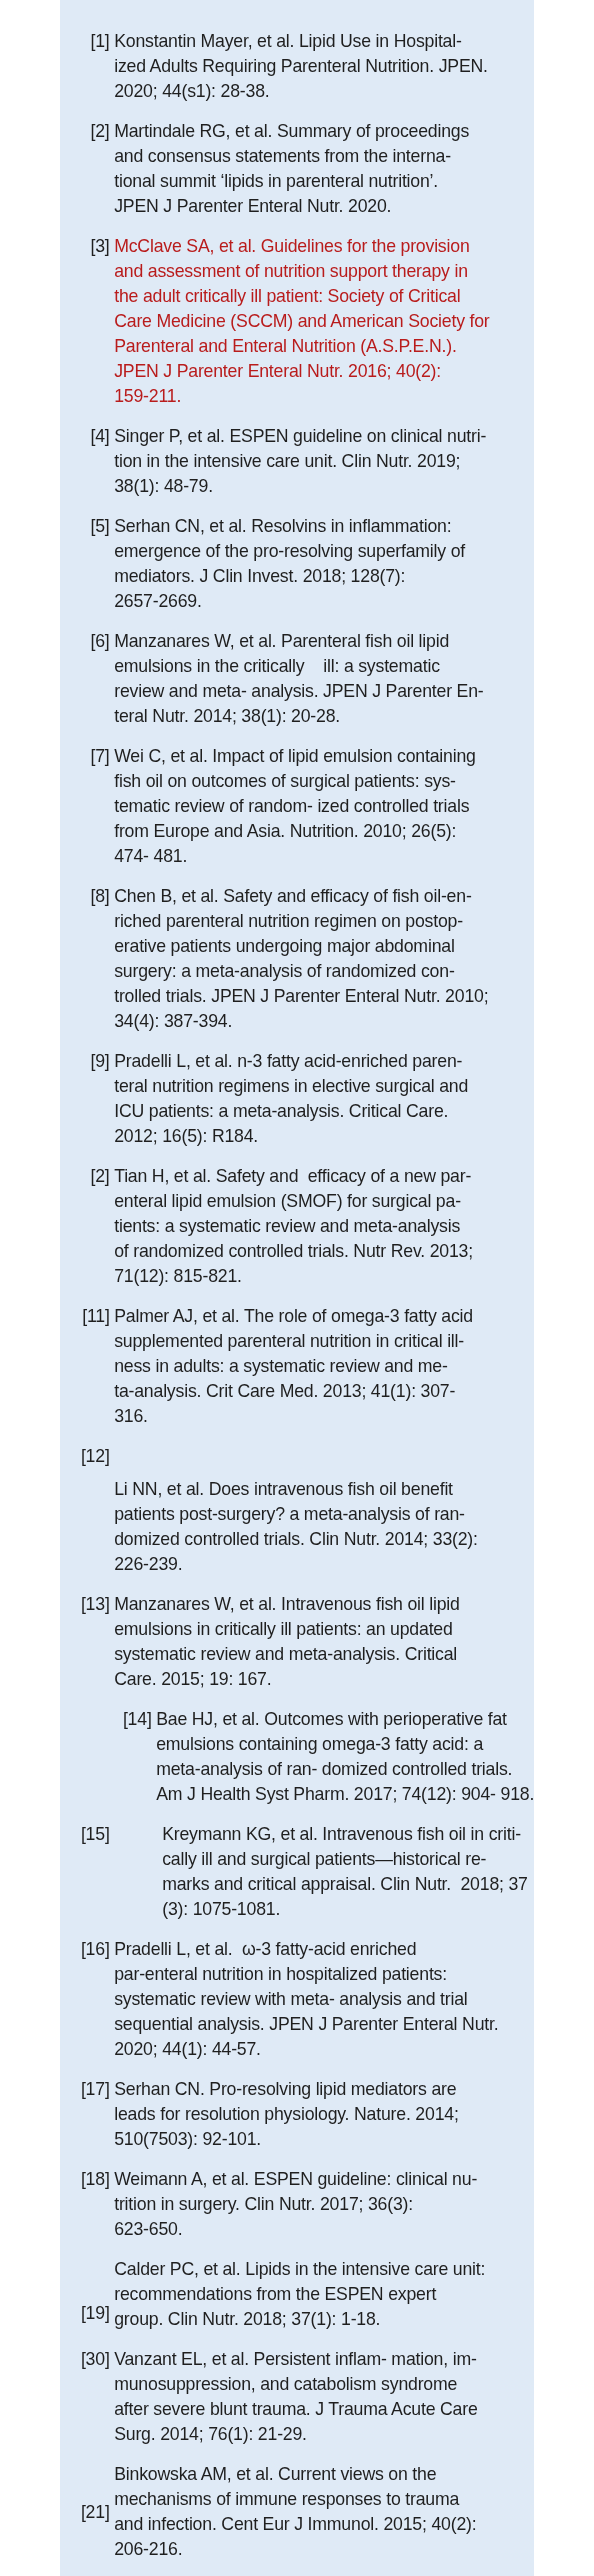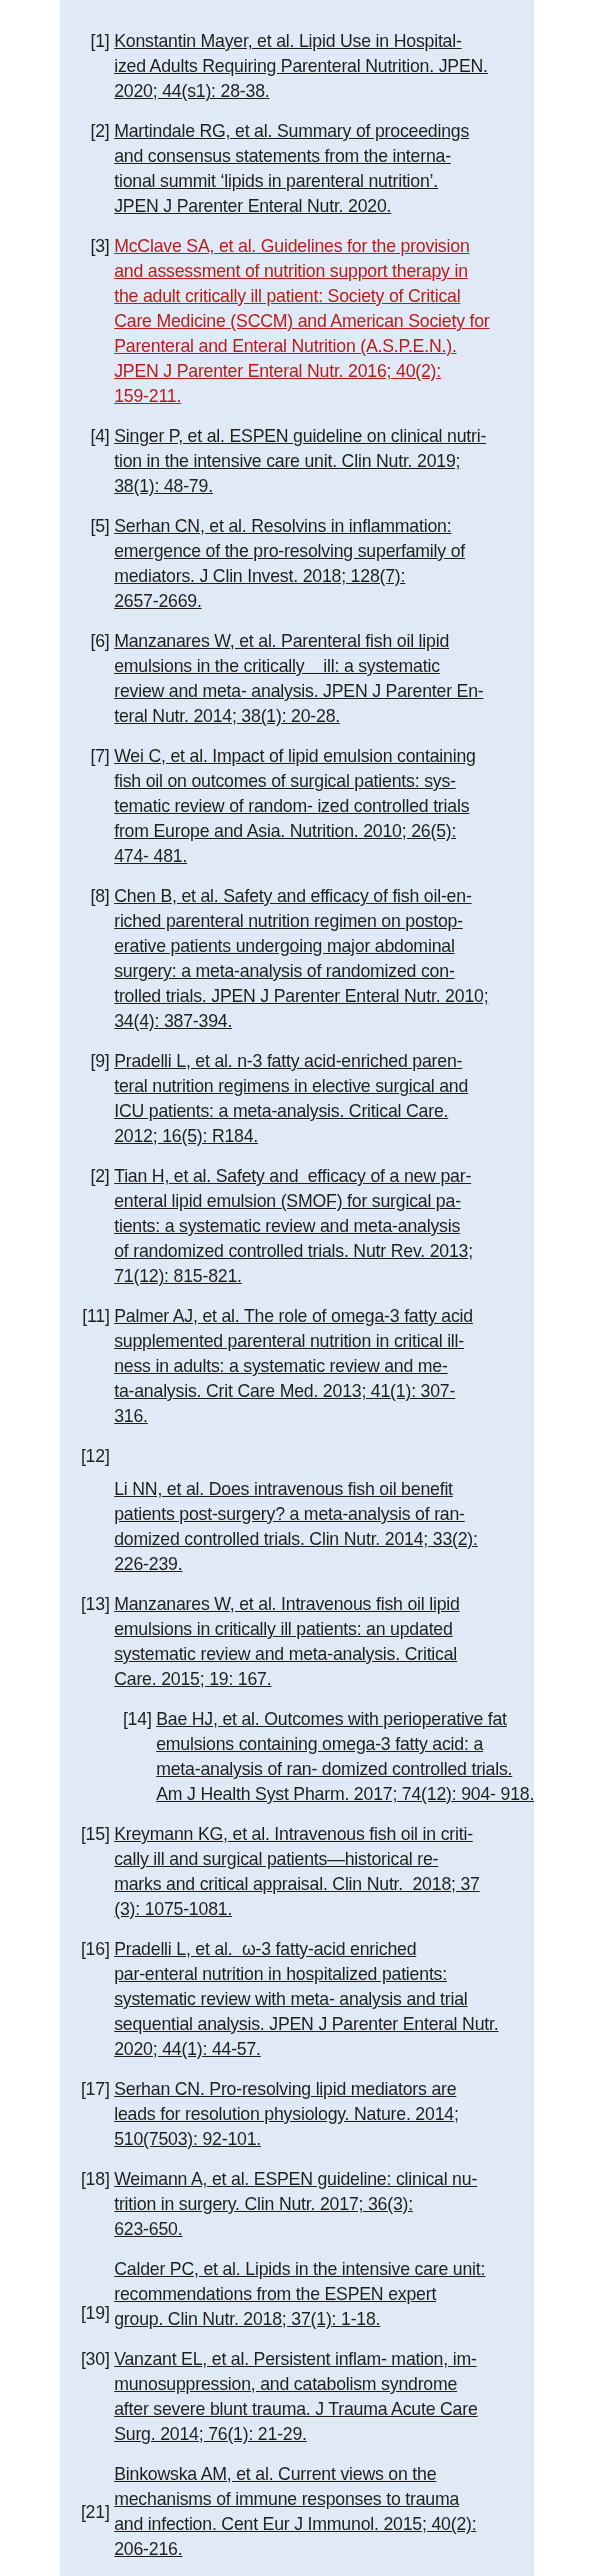--- a/index.html
+++ b/index.html
@@ -38,21 +38,20 @@
     align-items: center;
   }
   .ref-num {
     flex: 0 0 31px;
     text-align: right;
     margin-right: 4.6px;
     white-space: pre;
   }
   .ref-text {
     white-space: pre;
-    text-decoration: underline;
   }
 </style>
 </head>
 <body style="background: rgb(255, 255, 255);">
 
 <div class="panel" style="background: rgb(223, 234, 246);">
   <div id="ref-list">
       <div class="ref-item">
         <div class="ref-num" style="color: rgb(31, 31, 31);">[1]</div>
         <div class="ref-text" style="color: rgb(31, 31, 31);">Konstantin Mayer, et al. Lipid Use in Hospital-
@@ -152,21 +151,21 @@
       </div>
       <div class="ref-item">
         <div class="ref-num" style="color: rgb(31, 31, 31); margin-left: 42px;">[14]</div>
         <div class="ref-text" style="color: rgb(31, 31, 31);">Bae HJ, et al. Outcomes with perioperative fat
 emulsions containing omega-3 fatty acid: a
 meta-analysis of ran- domized controlled trials.
 Am J Health Syst Pharm. 2017; 74(12): 904- 918.</div>
       </div>
       <div class="ref-item">
         <div class="ref-num" style="color: rgb(31, 31, 31);">[15]</div>
-        <div class="ref-text" style="color: rgb(31, 31, 31);">Kreymann KG, et al. Intravenous fish oil in criti-
+        <div class="ref-text" style="color: rgb(31, 31, 31); margin-left: 48px;">Kreymann KG, et al. Intravenous fish oil in criti-
 cally ill and surgical patients—historical re-
 marks and critical appraisal. Clin Nutr.  2018; 37
 (3): 1075-1081.</div>
       </div>
       <div class="ref-item">
         <div class="ref-num" style="color: rgb(31, 31, 31);">[16]</div>
         <div class="ref-text" style="color: rgb(31, 31, 31);">Pradelli L, et al.  ω-3 fatty-acid enriched
 par-enteral nutrition in hospitalized patients:
 systematic review with meta- analysis and trial
 sequential analysis. JPEN J Parenter Enteral Nutr.

